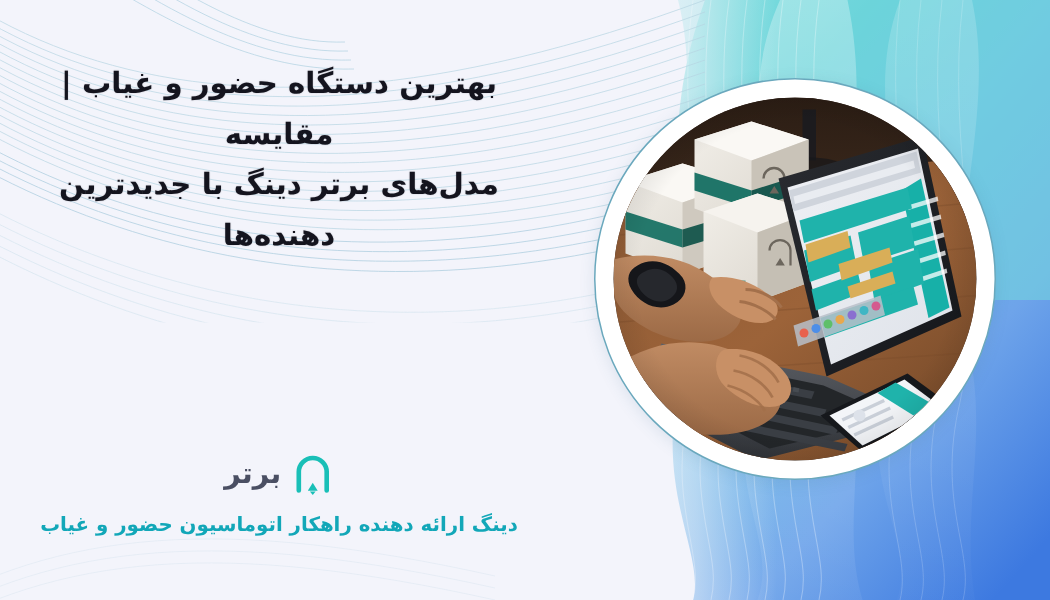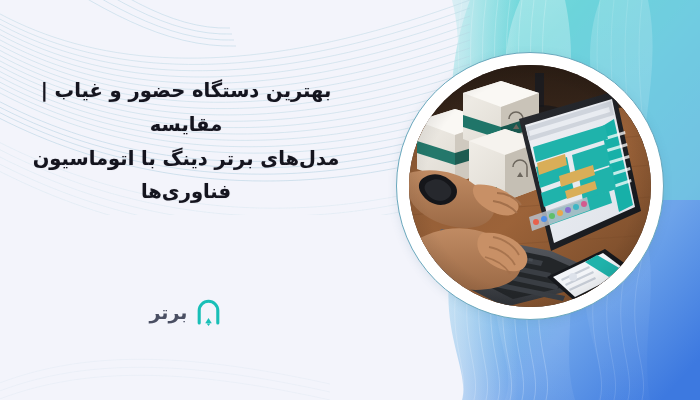--- a/index.html
+++ b/index.html
@@ -19,20 +19,21 @@
   
   .bg-svg{ position:absolute; inset:0; width:700px; height:400px; }
 
   
   .content{
     position:absolute; left:0; top:0; width:372px; height:400px;
     display:flex; flex-direction:column;
     align-items:center; justify-content:center;
     padding:12px 14px;
     z-index:6;
+    gap:20px;
   }
   .headline{
     direction:rtl;
     text-align:center;
     color:#14141e;
     font-weight:bold;
     font-size:19.5px;
     line-height:1.72;
     letter-spacing:-0.2px;
     text-shadow:0 0 1px rgba(20,20,30,.25);
@@ -209,34 +210,35 @@
         <path d="M -60 428 C 40 368 150 360 330 400"></path>
         <path d="M -60 412 C 40 352 150 344 330 384"></path>
       </g>
     </g>
   </svg>
 
   <div class="content">
 
     <div class="headline">
       <span class="l1">بهترین دستگاه حضور و غیاب | مقایسه</span>
-      <span class="l2">مدل‌های برتر دینگ با اتوماسیون فناوری‌ها</span>
+      <span class="l2">مدل‌های برتر دینگ با جدیدترین دهنده‌ها</span>
     </div>
 
     <div class="spacer"></div>
 
     <div class="brand-lockup">
       <div class="logo-row">
         <svg class="logo-mark" viewBox="0 0 26 27">
           <path d="M3.2 24 L3.2 11.6 A9.3 9.3 0 0 1 21.8 11.6 L21.8 24" fill="none" stroke="#19bfb7" stroke-width="3.1" stroke-linecap="round"></path>
           <path d="M9.2 24.2 L12.5 18.9 L15.8 24.2 Z" fill="#19bfb7"></path>
           <path d="M10.6 24.6 L14.4 24.6 L12.5 27 Z" fill="#19bfb7"></path>
         </svg>
         <span class="logo-word">برتر</span>
       </div>
+      <div class="tagline">دینگ ارائه دهنده راهکار اتوماسیون حضور و غیاب</div>
     </div>
   </div>
 
   <div class="photo-wrap">
     <div class="photo-ring"></div>
     <div class="photo-clip">
       <svg viewBox="0 0 242 242">
         <defs>
           <linearGradient id="deskG" x1="0" y1="0" x2="1" y2="1">
             <stop offset="0" stop-color="#8d5a35"></stop>

